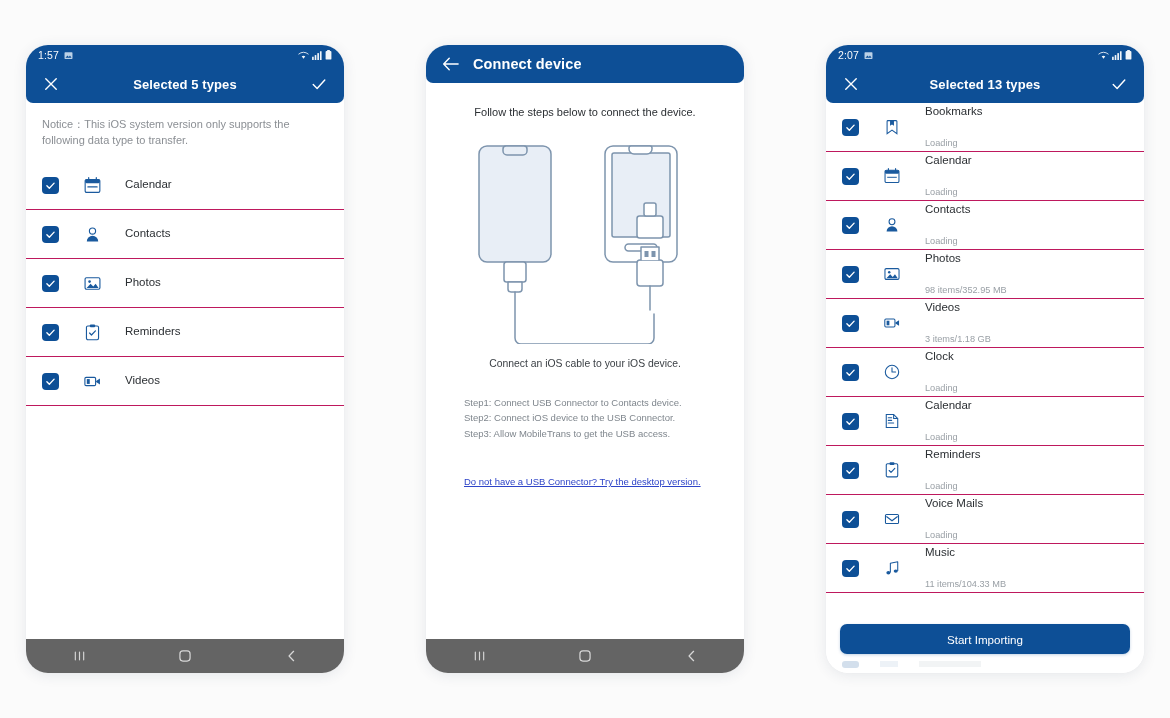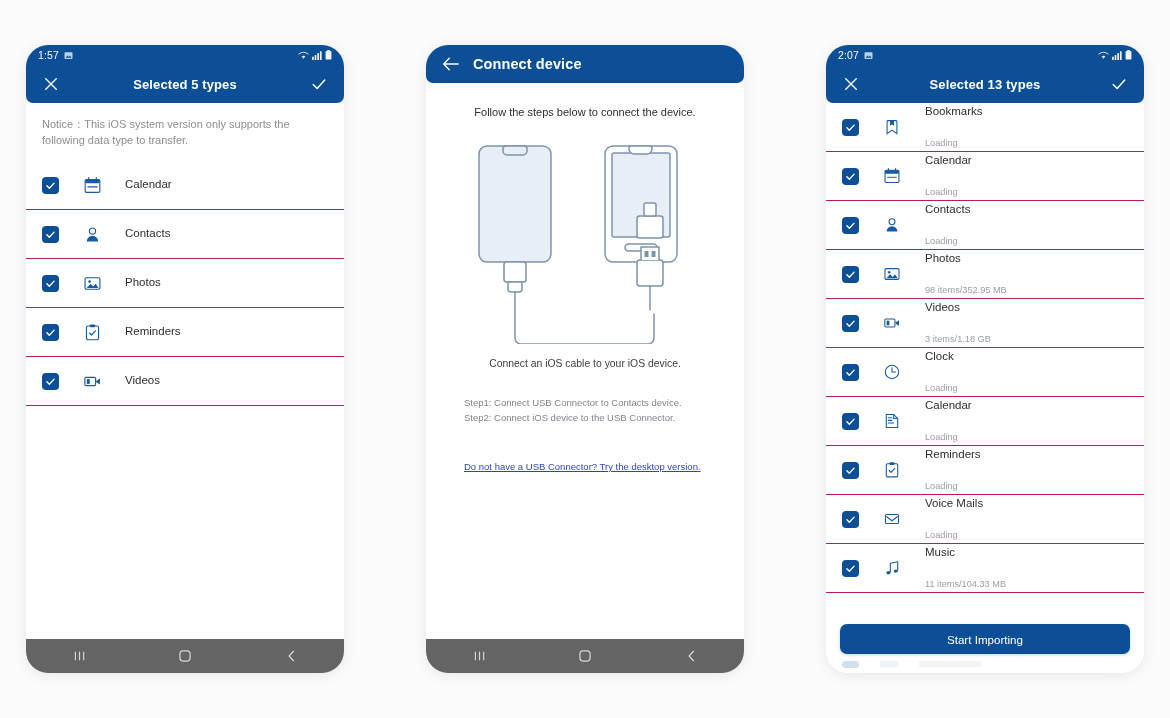--- a/index.html
+++ b/index.html
@@ -365,20 +365,21 @@
             <rect x="174" y="71" width="12" height="13" rx="2" fill="#ffffff"></rect>
           </g>
         </svg>
       </div>
 
       <div class="p2-cap">Connect an iOS cable to your iOS device.</div>
 
       <div class="steps">
         <div>Step1: Connect USB Connector to Contacts device.</div>
         <div>Step2: Connect iOS device to the USB Connector.</div>
+        <div>Step3: Allow MobileTrans to get the USB access.</div>
       </div>
 
       <div class="link">Do not have a USB Connector? Try the desktop version.</div>
     </div>
 
     <div class="navbar">
       <div class="nb">
         <svg width="15" height="14" viewBox="0 0 18 16">
             <path d="M4 3.4v9.2M9 3.4v9.2M14 3.4v9.2" stroke="#d6d6d6" stroke-width="1.4" stroke-linecap="round"></path>
           </svg>

